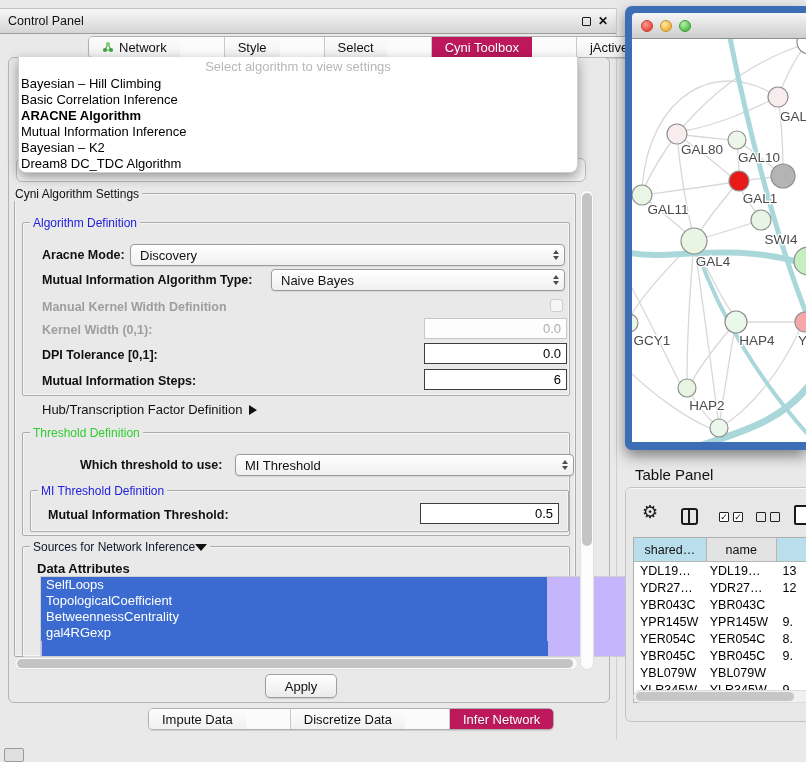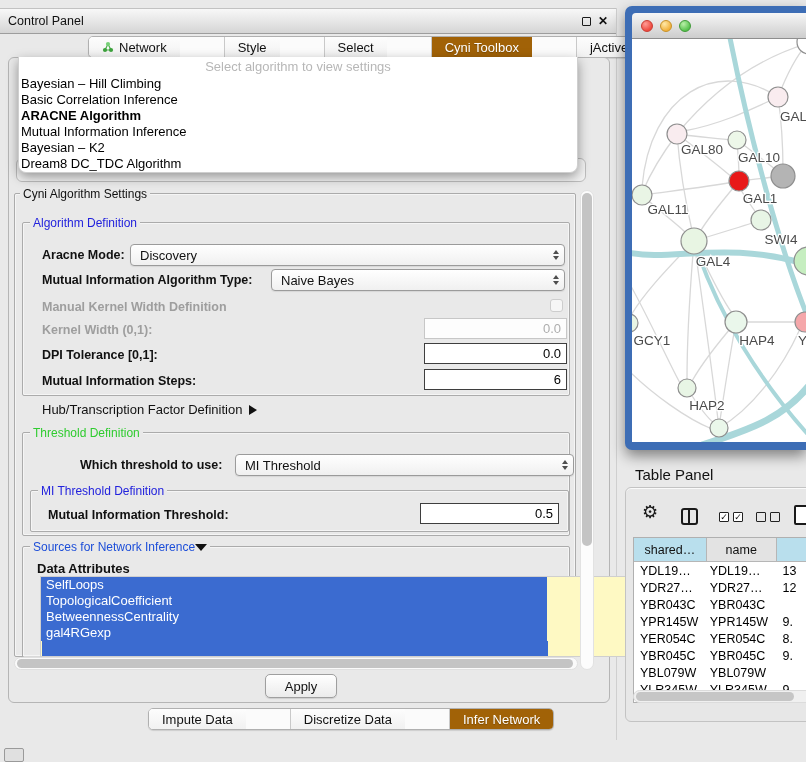--- a/index.html
+++ b/index.html
@@ -16,42 +16,42 @@
   .win-icons { margin-left:auto; margin-right:8px; display:flex; align-items:center; gap:7px; }
   .float-ic { width:9px; height:9px; border:1.6px solid #1a1a1a; border-radius:1px; }
   .close-ic { font-size:12px; font-weight:bold; color:#111; line-height:10px; }
 
   
   .tabbar { position:absolute; display:flex; border:1px solid #b0b0b0; border-radius:5px;
         overflow:hidden; background:#fbfbfb; height:22px; box-shadow:0 1px 1px rgba(0,0,0,.12);gap:44px; }
   .tab { display:flex; align-items:center; gap:5px; padding:0 13px; font-size:13px; color:#111;
         background:linear-gradient(#fdfdfd,#f1f1f1); border-left:1px solid #c9c9c9; white-space:nowrap; }
   .tab:first-child { border-left:none; }
-  .tab.sel { background:#a16207; color:#fff; text-shadow:0 1px 1px rgba(0,0,0,.25); }
+  .tab.sel { background:#be185d; color:#fff; text-shadow:0 1px 1px rgba(0,0,0,.25); }
 
   .cp-body { position:absolute; left:8px; top:49px; width:602px; height:646px;
         border:1px solid #b5b5b5; border-radius:6px; background:#e9e9e9; }
 
   
   .dd-overlay { position:absolute; left:18px; top:49px; width:560px; height:116px; background:#fff;
         border:1px solid #cfcfcf; border-top:none; border-radius:0 0 8px 8px;
         box-shadow:0 4px 12px rgba(0,0,0,.38); z-index:50; padding-top:2px; }
   .dd-placeholder { text-align:center; color:#b7b7b7; font-size:13px; height:17px; }
   .dd-item { font-size:13px; color:#000; height:16px; line-height:16px; padding-left:2px; }
   .dd-item.bold { font-weight:bold; }
   .ghost-combo { position:absolute; left:16px; top:150px; width:570px; height:24px;
         border:1px solid #bdbdbd; border-radius:6px; background:#f2f2f2; z-index:1; }
 
   
   .group { position:absolute; border:1px solid #ababab; border-radius:2px;
         box-shadow:inset 0 0 0 1px rgba(255,255,255,.55); }
   .gtitle { position:absolute; font-size:12px; background:#e9e9e9; padding:0 3px; white-space:nowrap; z-index:5; }
   .gtitle.blue { color:#2222dd; }
   .gtitle.green { color:#2fcc2f; }
-  .gtitle.black { color:#1d4ed8; display:flex; align-items:center; }
+  .gtitle.black { color:#0f172a; display:flex; align-items:center; }
 
   .lbl { position:absolute; font-size:12.5px; font-weight:bold; color:#111; white-space:nowrap; }
   .lbl.dis { color:#9e9e9e; }
   .plain { position:absolute; font-size:13px; color:#111; white-space:nowrap; display:flex; align-items:center; gap:7px; }
 
   .combo { position:absolute; height:22px; border:1px solid #9b9b9b; border-radius:4px;
         background:linear-gradient(#ffffff,#f0f0f0); display:flex; align-items:center;
         font-size:13px; color:#111; padding-left:9px; box-shadow:0 1px 1px rgba(0,0,0,.08); }
   .spin { margin-left:auto; width:17px; display:flex; flex-direction:column; align-items:center;
         justify-content:center; gap:2px; }
@@ -64,21 +64,21 @@
         font-size:13px; color:#000; display:flex; align-items:center; justify-content:flex-end;
         padding-right:5px; }
   .field.dis { border:1px solid #c7c7c7; color:#adadad; background:#fdfdfd; }
   .cbox { position:absolute; width:13px; height:13px; border:1px solid #cdcdcd; border-radius:3px; background:#f6f6f6; }
 
   .expander-tri { width:0; height:0; border-top:5.5px solid transparent; border-bottom:5.5px solid transparent;
         border-left:8px solid #111; }
   .down-tri { width:0; height:0; border-left:6px solid transparent; border-right:6px solid transparent;
         border-top:7px solid #111; }
 
-  .attr-list { position:absolute; left:40px; top:568px; width:620px; height:81px; background:#fef9c3;
+  .attr-list { position:absolute; left:40px; top:568px; width:620px; height:81px; background:#c4b5fd;
         border:1px solid #cfcfcf; overflow:hidden; }
   .attr-item { height:16px; line-height:16px; font-size:13px; color:#fff; background:#3b6bd0;
         width:506px; padding-left:5px; }
   .attr-partial { position:absolute; left:1px; top:64px; width:506px; height:16px; background:#3b6bd0; }
   .attr-vthumb { position:absolute; right:2px; top:3px; width:10px; height:70px; background:#c9c9c9; border-radius:5px; }
 
   .hscroll { position:absolute; left:14px; top:649px; width:564px; height:13px; background:#fafafa;
         border:1px solid #e0e0e0; border-radius:7px; }
   .hthumb { position:absolute; left:2px; top:1px; width:556px; height:9px; background:#c4c4c4; border-radius:5px; }
   .vscroll { position:absolute; left:580px; top:182px; width:14px; height:480px; background:#fcfcfc;
@@ -184,21 +184,21 @@
       <div class="dd-placeholder">Select algorithm to view settings</div>
       <div class="dd-item">Bayesian – Hill Climbing</div>
       <div class="dd-item">Basic Correlation Inference</div>
       <div class="dd-item bold">ARACNE Algorithm</div>
       <div class="dd-item">Mutual Information Inference</div>
       <div class="dd-item">Bayesian – K2</div>
       <div class="dd-item">Dream8 DC_TDC Algorithm</div>
     </div>
 
     <div class="group" style="left:14px; top:185px; width:562px; height:464px;"></div>
-    <span class="gtitle" style="left:20px; top:179px; color:#111;text-align:center;">Cyni Algorithm Settings</span>
+    <span class="gtitle" style="left:12px; top:179px; color:#111;text-align:center;">Cyni Algorithm Settings</span>
 
     <div class="group" style="left:22px; top:214px; width:548px; height:174px;"></div>
     <span class="gtitle blue" style="left:30px; top:208px;text-align:right;">Algorithm Definition</span>
 
     <span class="lbl" style="left:42px; top:240px;">Aracne Mode:</span>
     <div class="combo" style="left:130px; top:236px; width:435px;">
       <span>Discovery</span>
       <span class="spin">
           <span class="tri-up"></span>
           <span class="tri-dn"></span>

